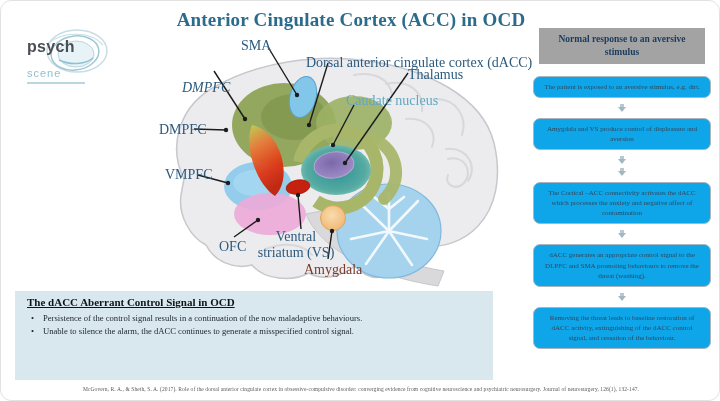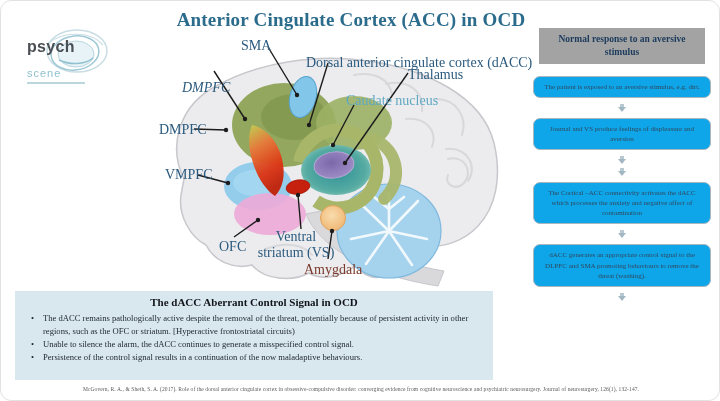--- a/index.html
+++ b/index.html
@@ -39,21 +39,21 @@
     font-size:7px;line-height:1.45;color:#31485c;
   }
   .step-arrow{display:flex;flex-direction:column;align-items:center;margin:2px 0;}
   .step-arrow .stem{width:4px;height:3px;background:#b9c9d2;}
   .step-arrow .head{width:0;height:0;border-left:4.5px solid transparent;border-right:4.5px solid transparent;border-top:5px solid #a3b7c2;}
   
   .bottom-panel{
     position:absolute;left:14px;top:290px;width:478px;height:89px;
     background:#d9e8ef;padding:5px 12px 4px 12px;box-sizing:border-box;
   }
-  .bottom-title{text-align:center;font-weight:bold;font-size:11px;color:#101418;margin-bottom:4px;}
+  .bottom-title{text-align:left;font-weight:bold;font-size:11px;color:#101418;margin-bottom:4px;text-decoration:underline;}
   .bullets{margin:0;padding:0;list-style:none;}
   .bullets li{
     position:relative;padding-left:16px;font-size:8.6px;line-height:1.5;color:#1c2430;
   }
   .bullets li::before{content:"•";position:absolute;left:4px;top:0;}
   
   .citation{
     position:absolute;left:0;top:385px;width:720px;text-align:center;
     font-size:5.5px;color:#5a5a5a;letter-spacing:.1px;
   }
@@ -185,45 +185,45 @@
   </div>
 
   <div class="sidebar">
     <div class="sidebar-header">Normal response to an aversive stimulus</div>
 
     <div class="step-box">The patient is exposed to an aversive stimulus, e.g. dirt.</div>
     <div class="step-arrow">
         <div class="stem"></div>
         <div class="head"></div>
       </div>
-    <div class="step-box">Journal and VS produce feelings of displeasure and aversion</div>
+    <div class="step-box">Amygdala and VS produce control of displeasure and aversion</div>
     <div class="step-arrow">
         <div class="stem"></div>
         <div class="head"></div>
       </div>
     <div class="step-arrow">
         <div class="stem"></div>
         <div class="head"></div>
       </div>
     <div class="step-box">The Cortical –ACC connectivity activates the dACC which processes the anxiety and negative affect of contamination</div>
     <div class="step-arrow">
         <div class="stem"></div>
         <div class="head"></div>
       </div>
     <div class="step-box">dACC generates an appropriate control signal to the DLPFC and SMA promoting behaviours to remove the threat (washing).</div>
     <div class="step-arrow">
         <div class="stem"></div>
         <div class="head"></div>
       </div>
+    <div class="step-box">Removing the threat leads to baseline restoration of dACC activity, extinguishing of the dACC control signal, and cessation of the behaviour.</div>
   </div>
 
   <div class="bottom-panel">
     <div class="bottom-title">The dACC Aberrant Control Signal in OCD</div>
     <ul class="bullets">
-      <li>The dACC remains pathologically active despite the removal of the threat, potentially because of persistent activity in other regions, such as the OFC or striatum. [Hyperactive frontostriatal circuits)</li>
+      <li>Persistence of the control signal results in a continuation of the now maladaptive behaviours.</li>
       <li>Unable to silence the alarm, the dACC continues to generate a misspecified control signal.</li>
-      <li>Persistence of the control signal results in a continuation of the now maladaptive behaviours.</li>
     </ul>
   </div>
 
   <div class="citation">McGovern, R. A., &amp; Sheth, S. A. (2017). Role of the dorsal anterior cingulate cortex in obsessive-compulsive disorder: converging evidence from cognitive neuroscience and psychiatric neurosurgery. Journal of neurosurgery, 126(1), 132-147.</div>
 
 </div>
 
 </body></html>

